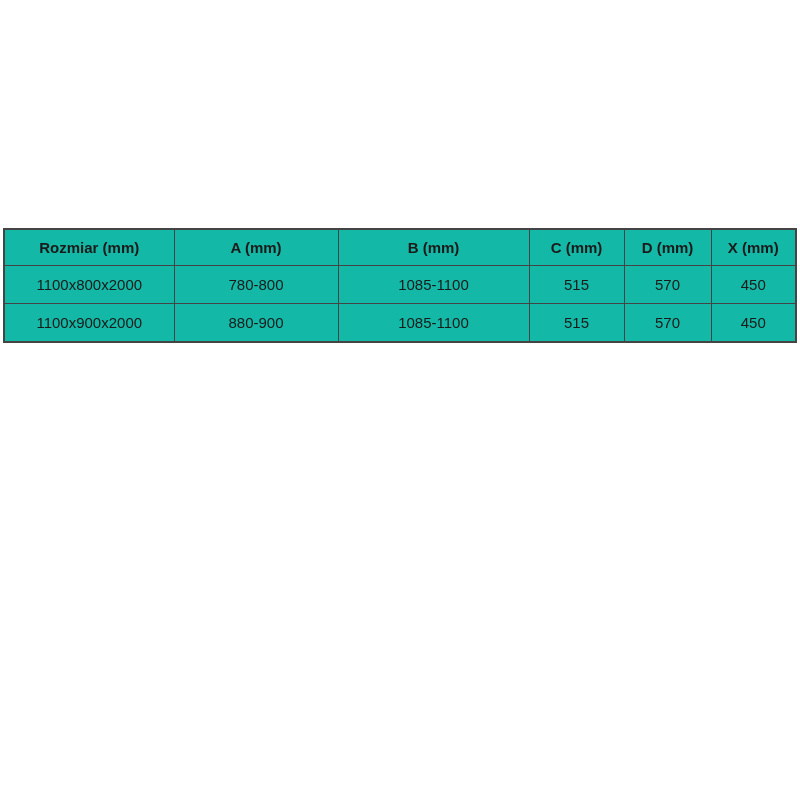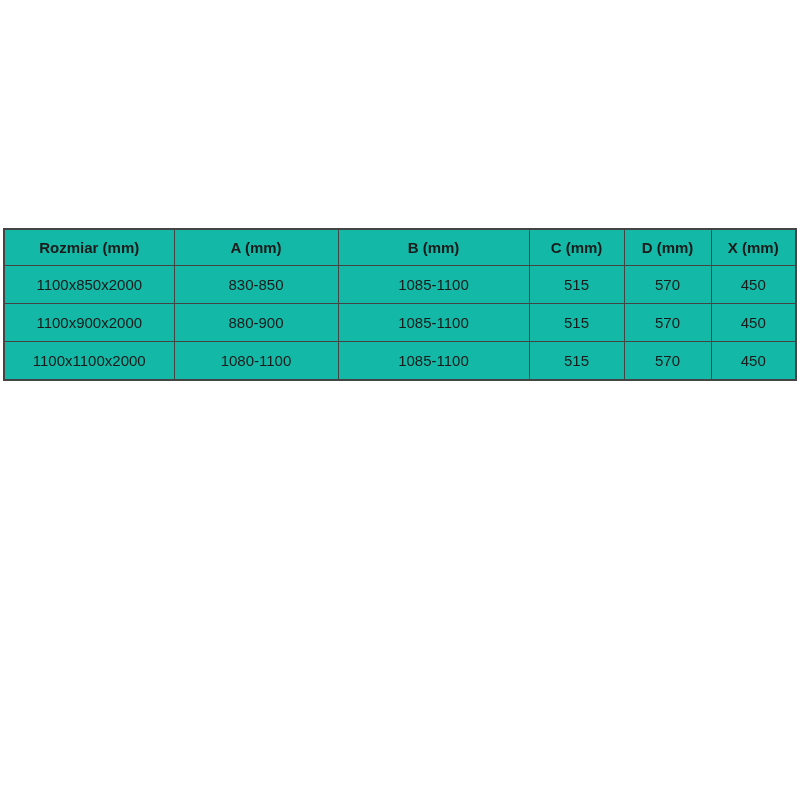--- a/index.html
+++ b/index.html
@@ -68,43 +68,35 @@
       <th>A (mm)</th>
       <th>B (mm)</th>
       <th>C (mm)</th>
       <th>D (mm)</th>
       <th>X (mm)</th>
     </tr>
   </thead>
   <tbody>
 
 
-
   <tr>
-    <td>1100x850x2000</td>
-    <td>830-850</td>
+    <td>1100x800x2000</td>
+    <td>780-800</td>
     <td>1085-1100</td>
     <td>515</td>
     <td>570</td>
     <td>450</td>
   </tr>
+
 
   <tr>
     <td>1100x900x2000</td>
     <td>880-900</td>
     <td>1085-1100</td>
     <td>515</td>
     <td>570</td>
     <td>450</td>
   </tr>
 
 
-  <tr>
-    <td>1100x1100x2000</td>
-    <td>1080-1100</td>
-    <td>1085-1100</td>
-    <td>515</td>
-    <td>570</td>
-    <td>450</td>
-  </tr>
 
 </tbody>
 </table>
 
 </body></html>

